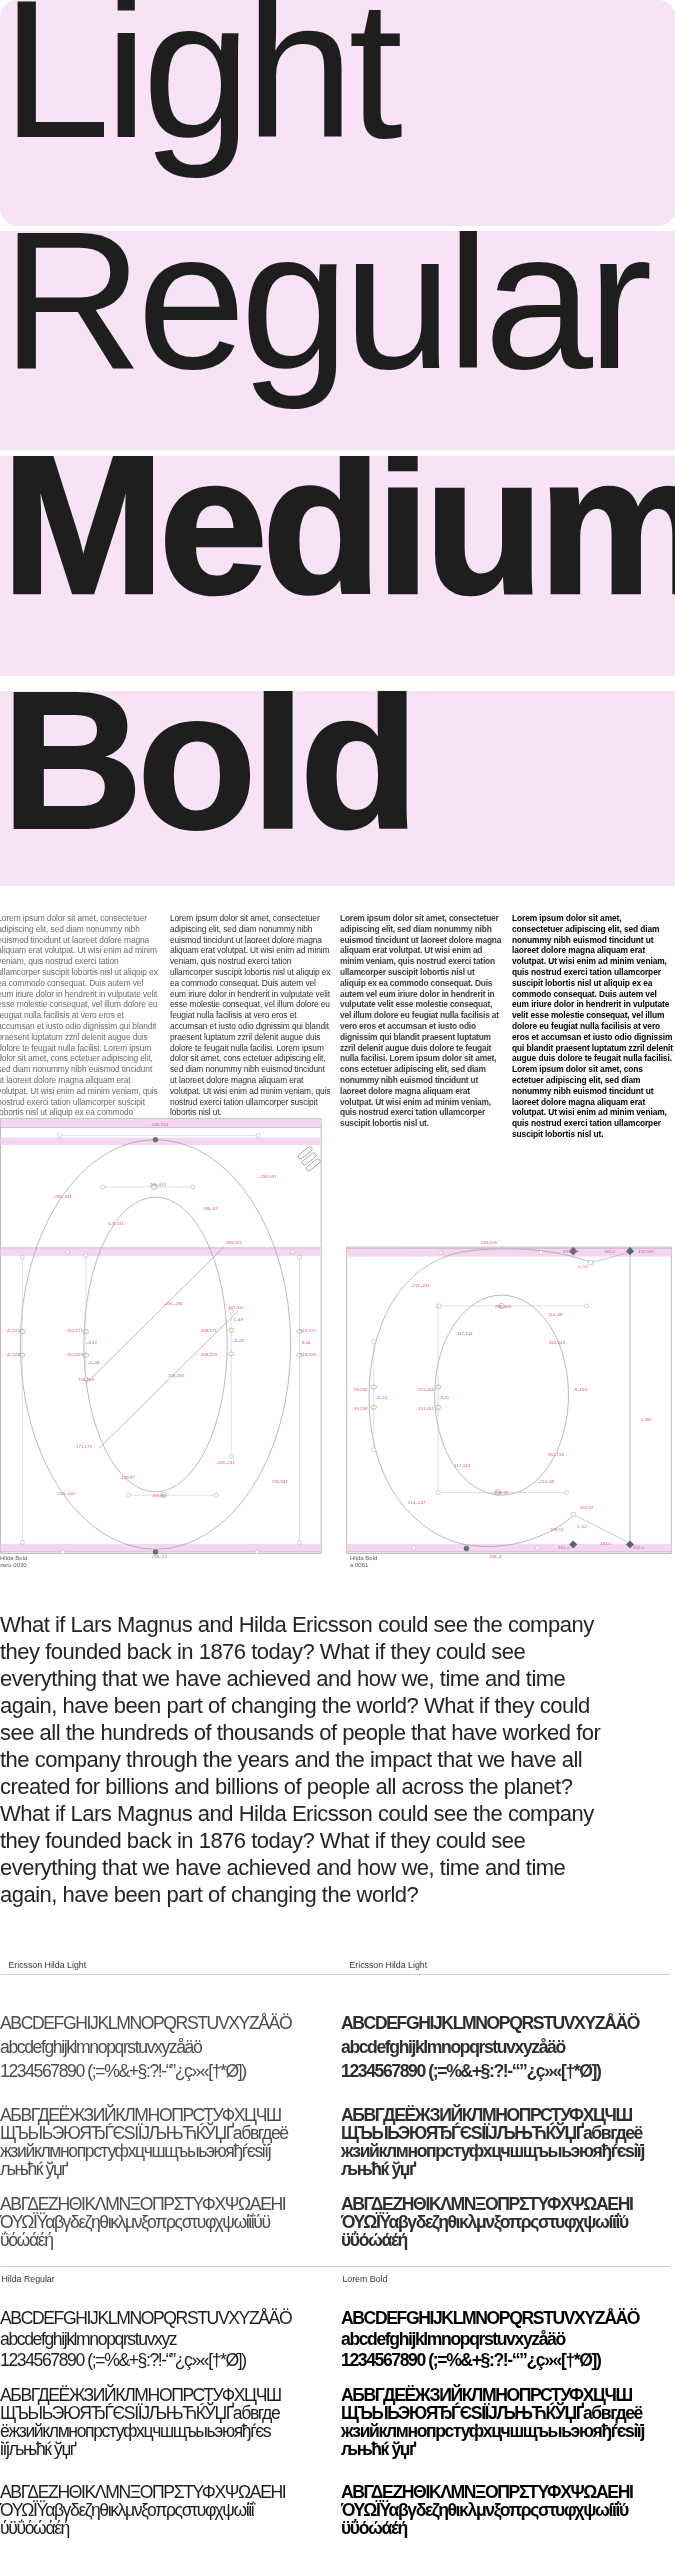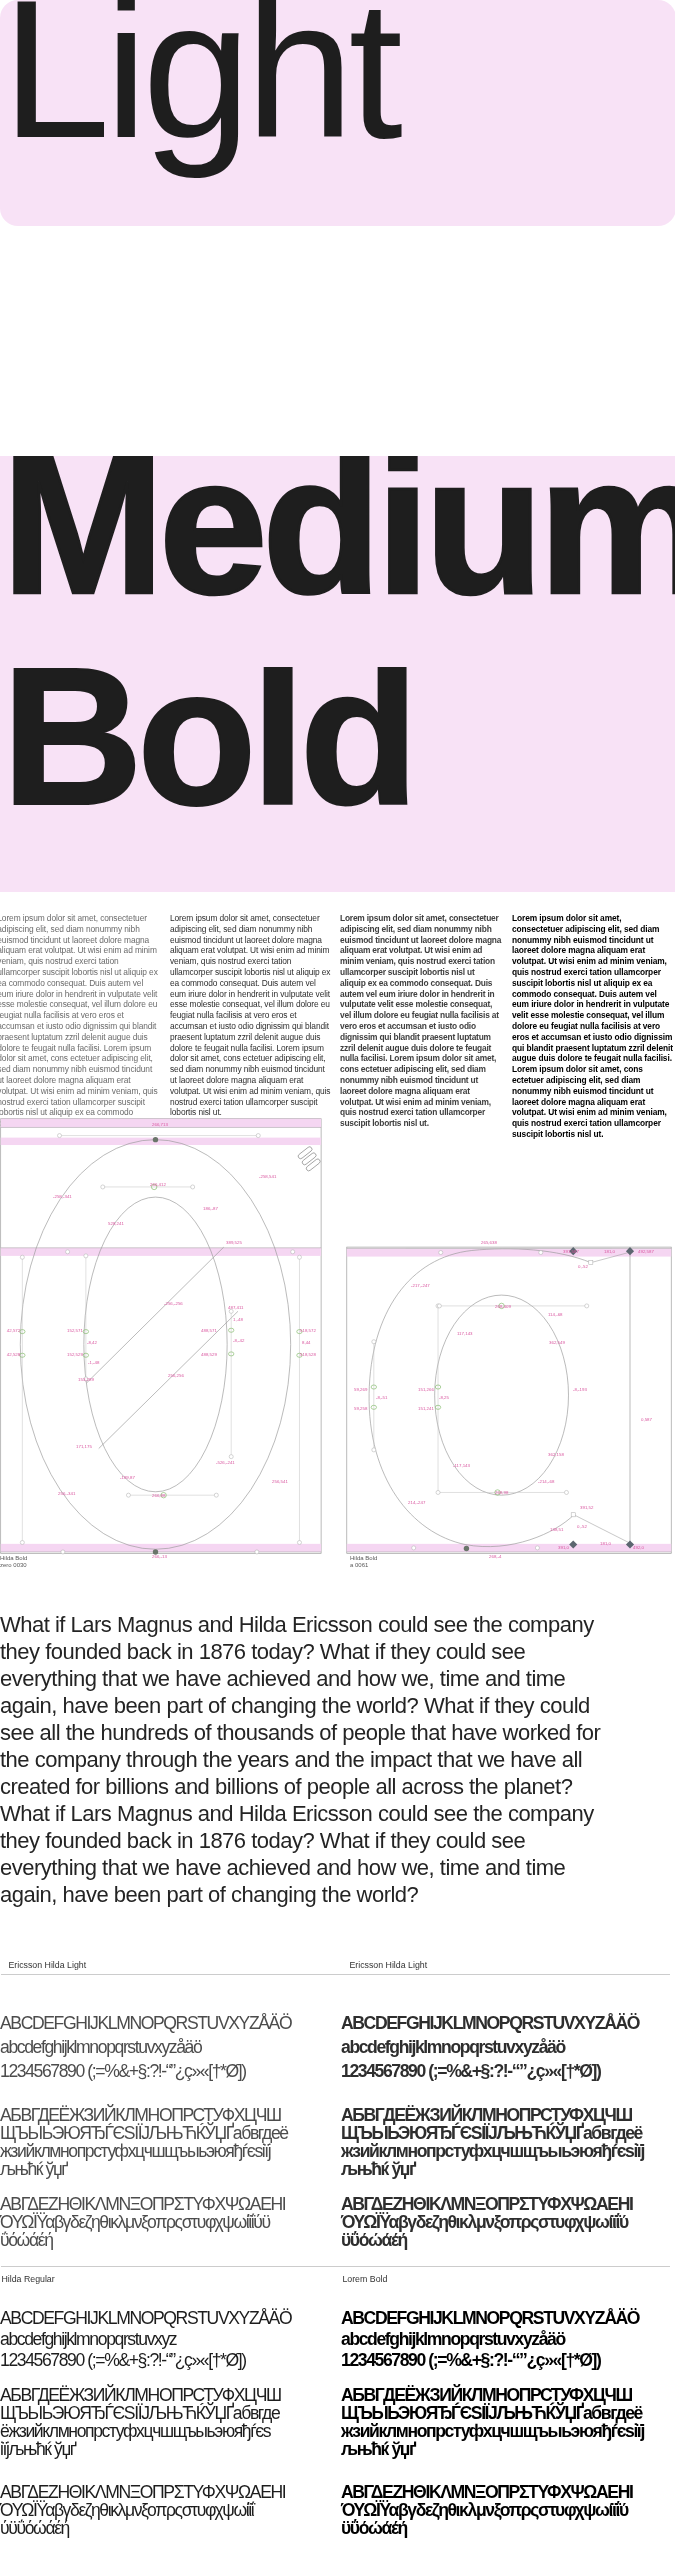--- a/index.html
+++ b/index.html
@@ -4,21 +4,21 @@
 <style>
   html,body{margin:0;padding:0;background:#fff;}
   .page{position:relative;width:676px;height:2576px;background:#ffffff;overflow:hidden;
         font-family:"Liberation Sans",sans-serif;}
 
   
   .band{position:absolute;left:0;width:676px;background:#f8e2f6;overflow:hidden;}
   .band-0{top:0;height:226px;border-radius:18px;}
   .band-1{top:231px;height:219px;}
   .band-2{top:456px;height:220px;}
-  .band-3{top:667px;height:225px;}
+  .band-3{top:691px;height:195px;}
   .headline{position:absolute;left:1.4px;top:-28px;font-size:196px;line-height:1;
             letter-spacing:-0.03em;color:#1e1e1e;white-space:nowrap;}
   .hw-light{font-weight:300;}
   .hw-regular{font-weight:400;}
   .hw-medium{font-weight:700;-webkit-text-stroke:2.7px #1e1e1e;}
   .hw-bold{font-weight:700;-webkit-text-stroke:2px #1e1e1e;}
 
   
   .lorem-col{position:absolute;top:913px;width:162px;}
   .lorem-col p{margin:0;font-size:8.4px;line-height:10.8px;letter-spacing:-0.1px;}
@@ -61,20 +61,23 @@
   .sw-medium .lines{font-weight:700;color:#2e2e2e;}
   .sw-bold .lines{font-weight:700;color:#000;}
 </style>
 </head>
 <body>
 
 <div class="page">
 
   <div class="band band-0">
     <span class="headline hw-light">Light</span>
+  </div>
+  <div class="band band-1">
+    <span class="headline hw-regular">Regular</span>
   </div>
   <div class="band band-2">
     <span class="headline hw-medium">Medium</span>
   </div>
   <div class="band band-3">
     <span class="headline hw-bold">Bold</span>
   </div>
 
   <div class="lorem-col lc-0 lw-light">
       <p>Lorem ipsum dolor sit amet, consectetuer adipiscing elit, sed diam nonummy nibh euismod tincidunt ut laoreet dolore magna aliquam erat volutpat. Ut wisi enim ad minim veniam, quis nostrud exerci tation ullamcorper suscipit lobortis nisl ut aliquip ex ea commodo consequat. Duis autem vel eum iriure dolor in hendrerit in vulputate velit esse molestie consequat, vel illum dolore eu feugiat nulla facilisis at vero eros et accumsan et iusto odio dignissim qui blandit praesent luptatum zzril delenit augue duis dolore te feugait nulla facilisi. Lorem ipsum dolor sit amet, cons ectetuer adipiscing elit, sed diam nonummy nibh euismod tincidunt ut laoreet dolore magna aliquam erat volutpat. Ut wisi enim ad minim veniam, quis nostrud exerci tation ullamcorper suscipit lobortis nisl ut aliquip ex ea commodo consequat.</p>

